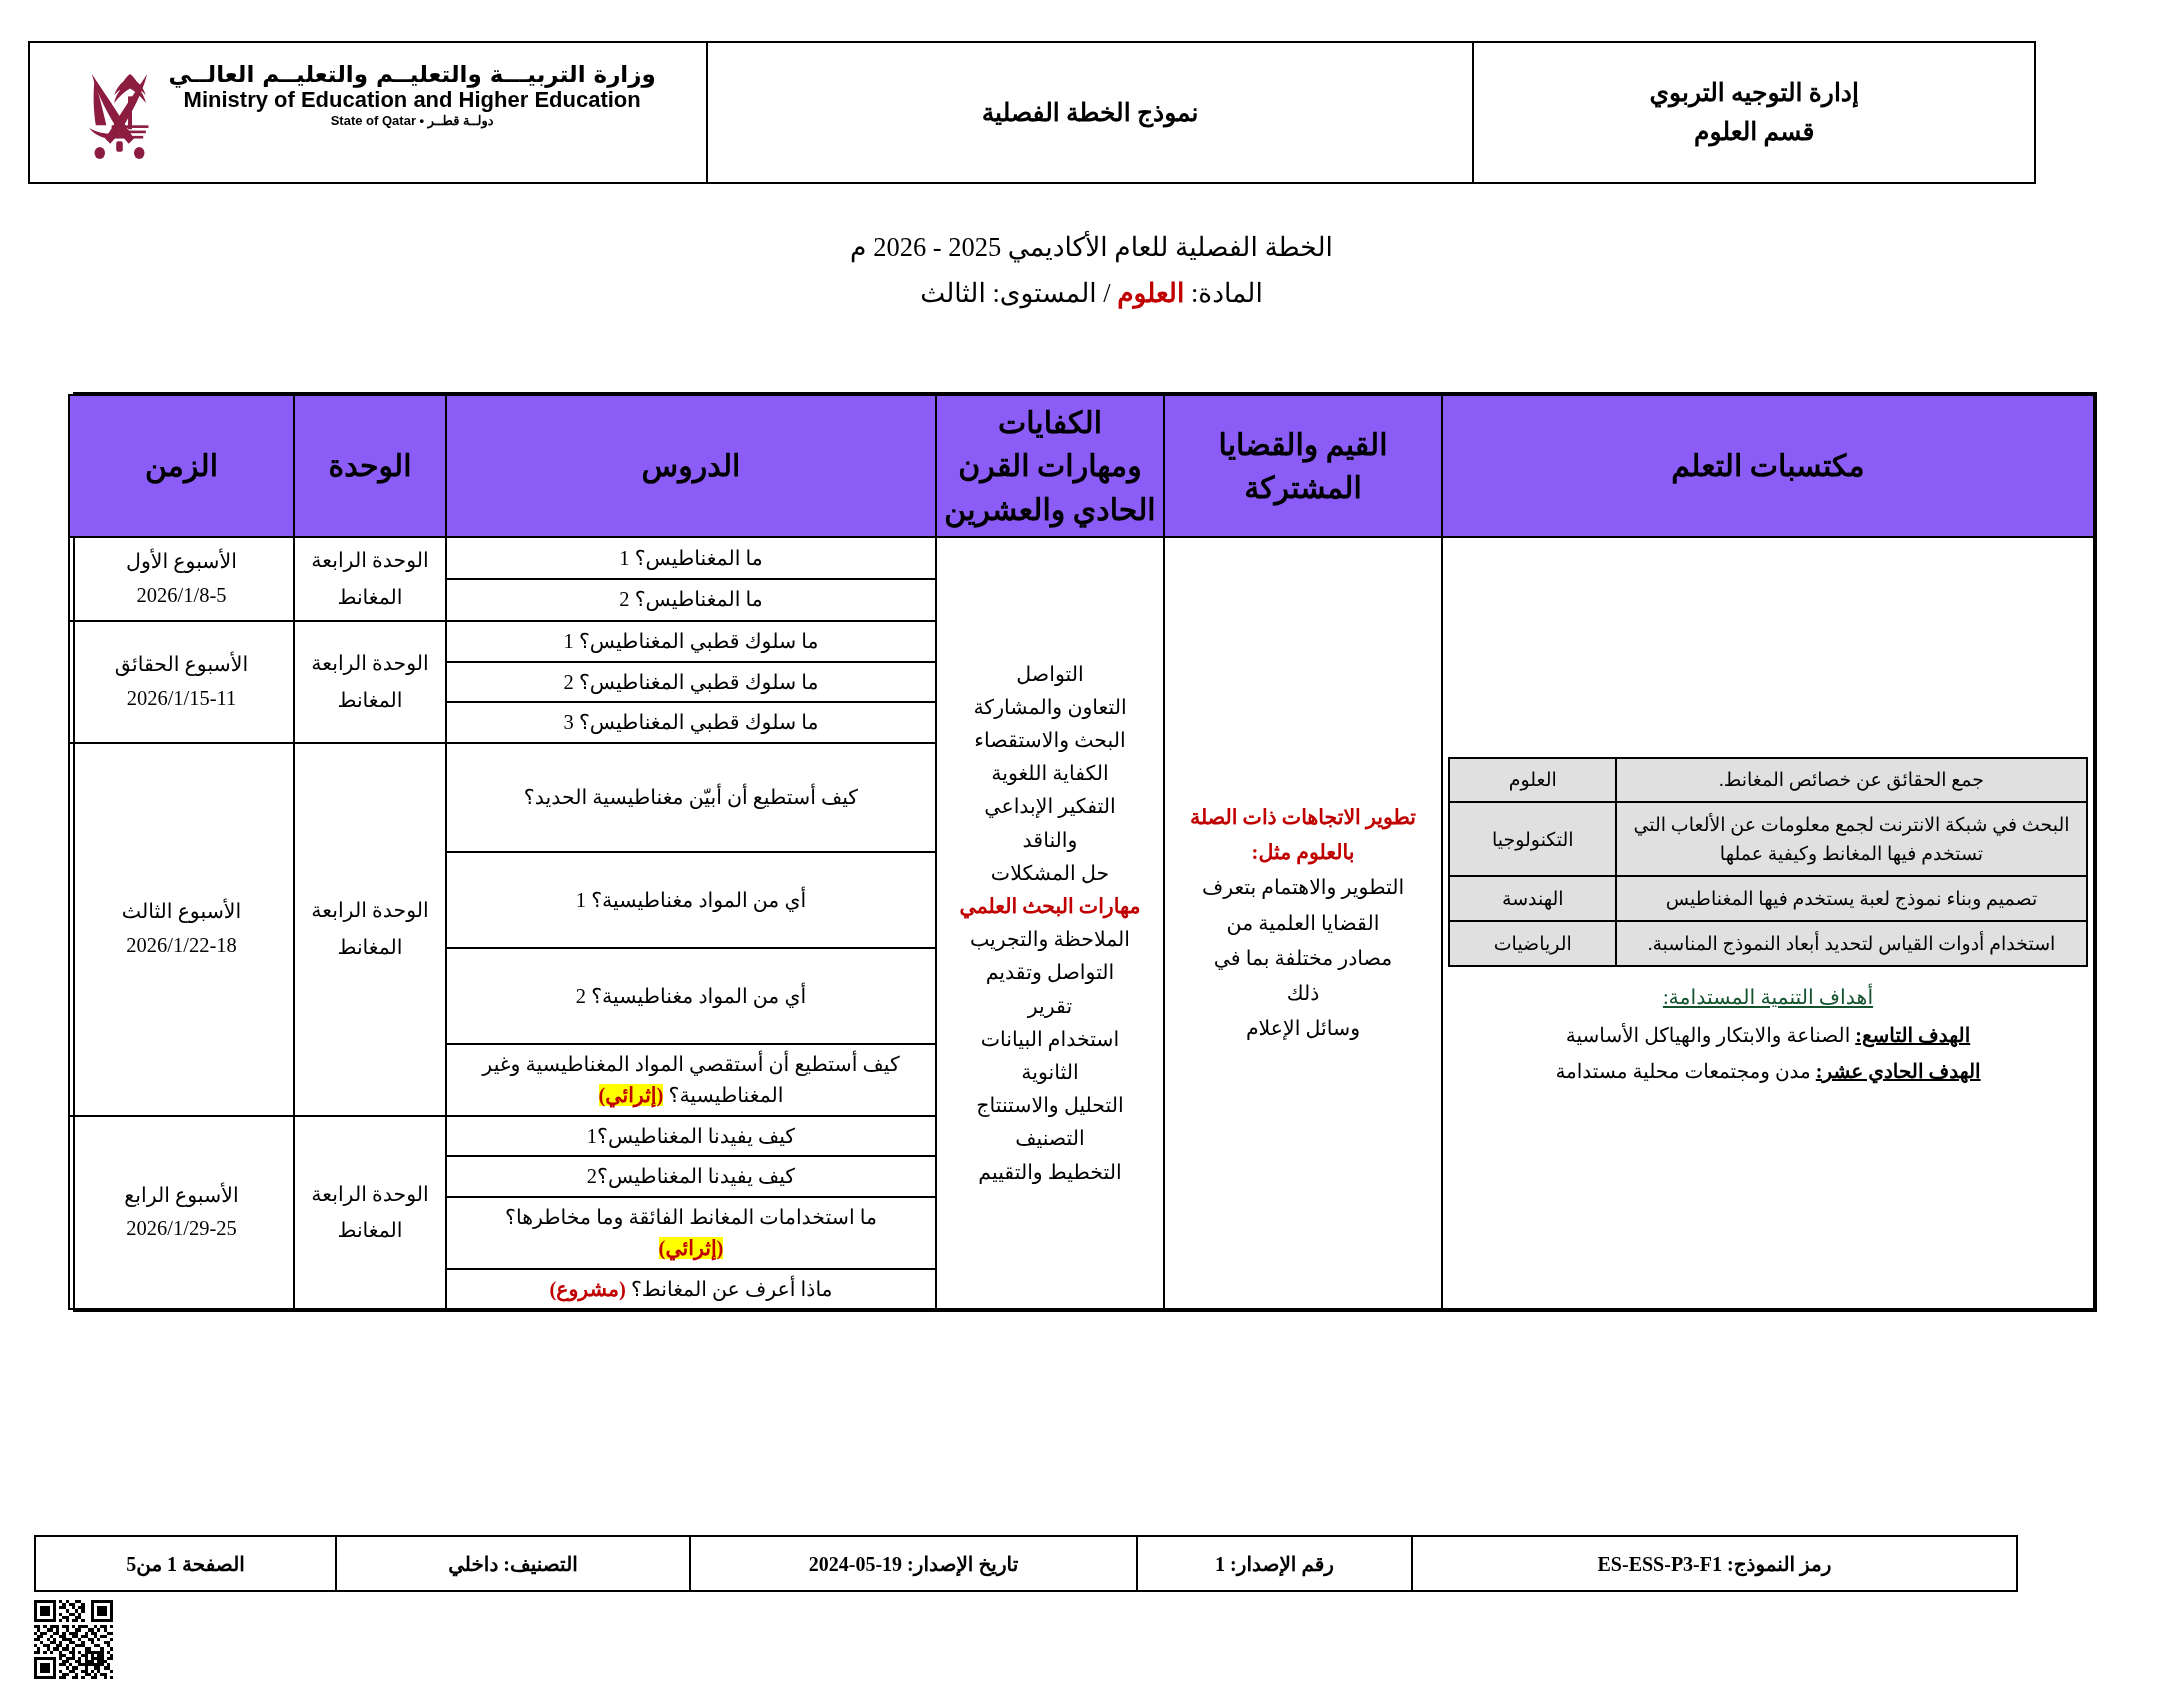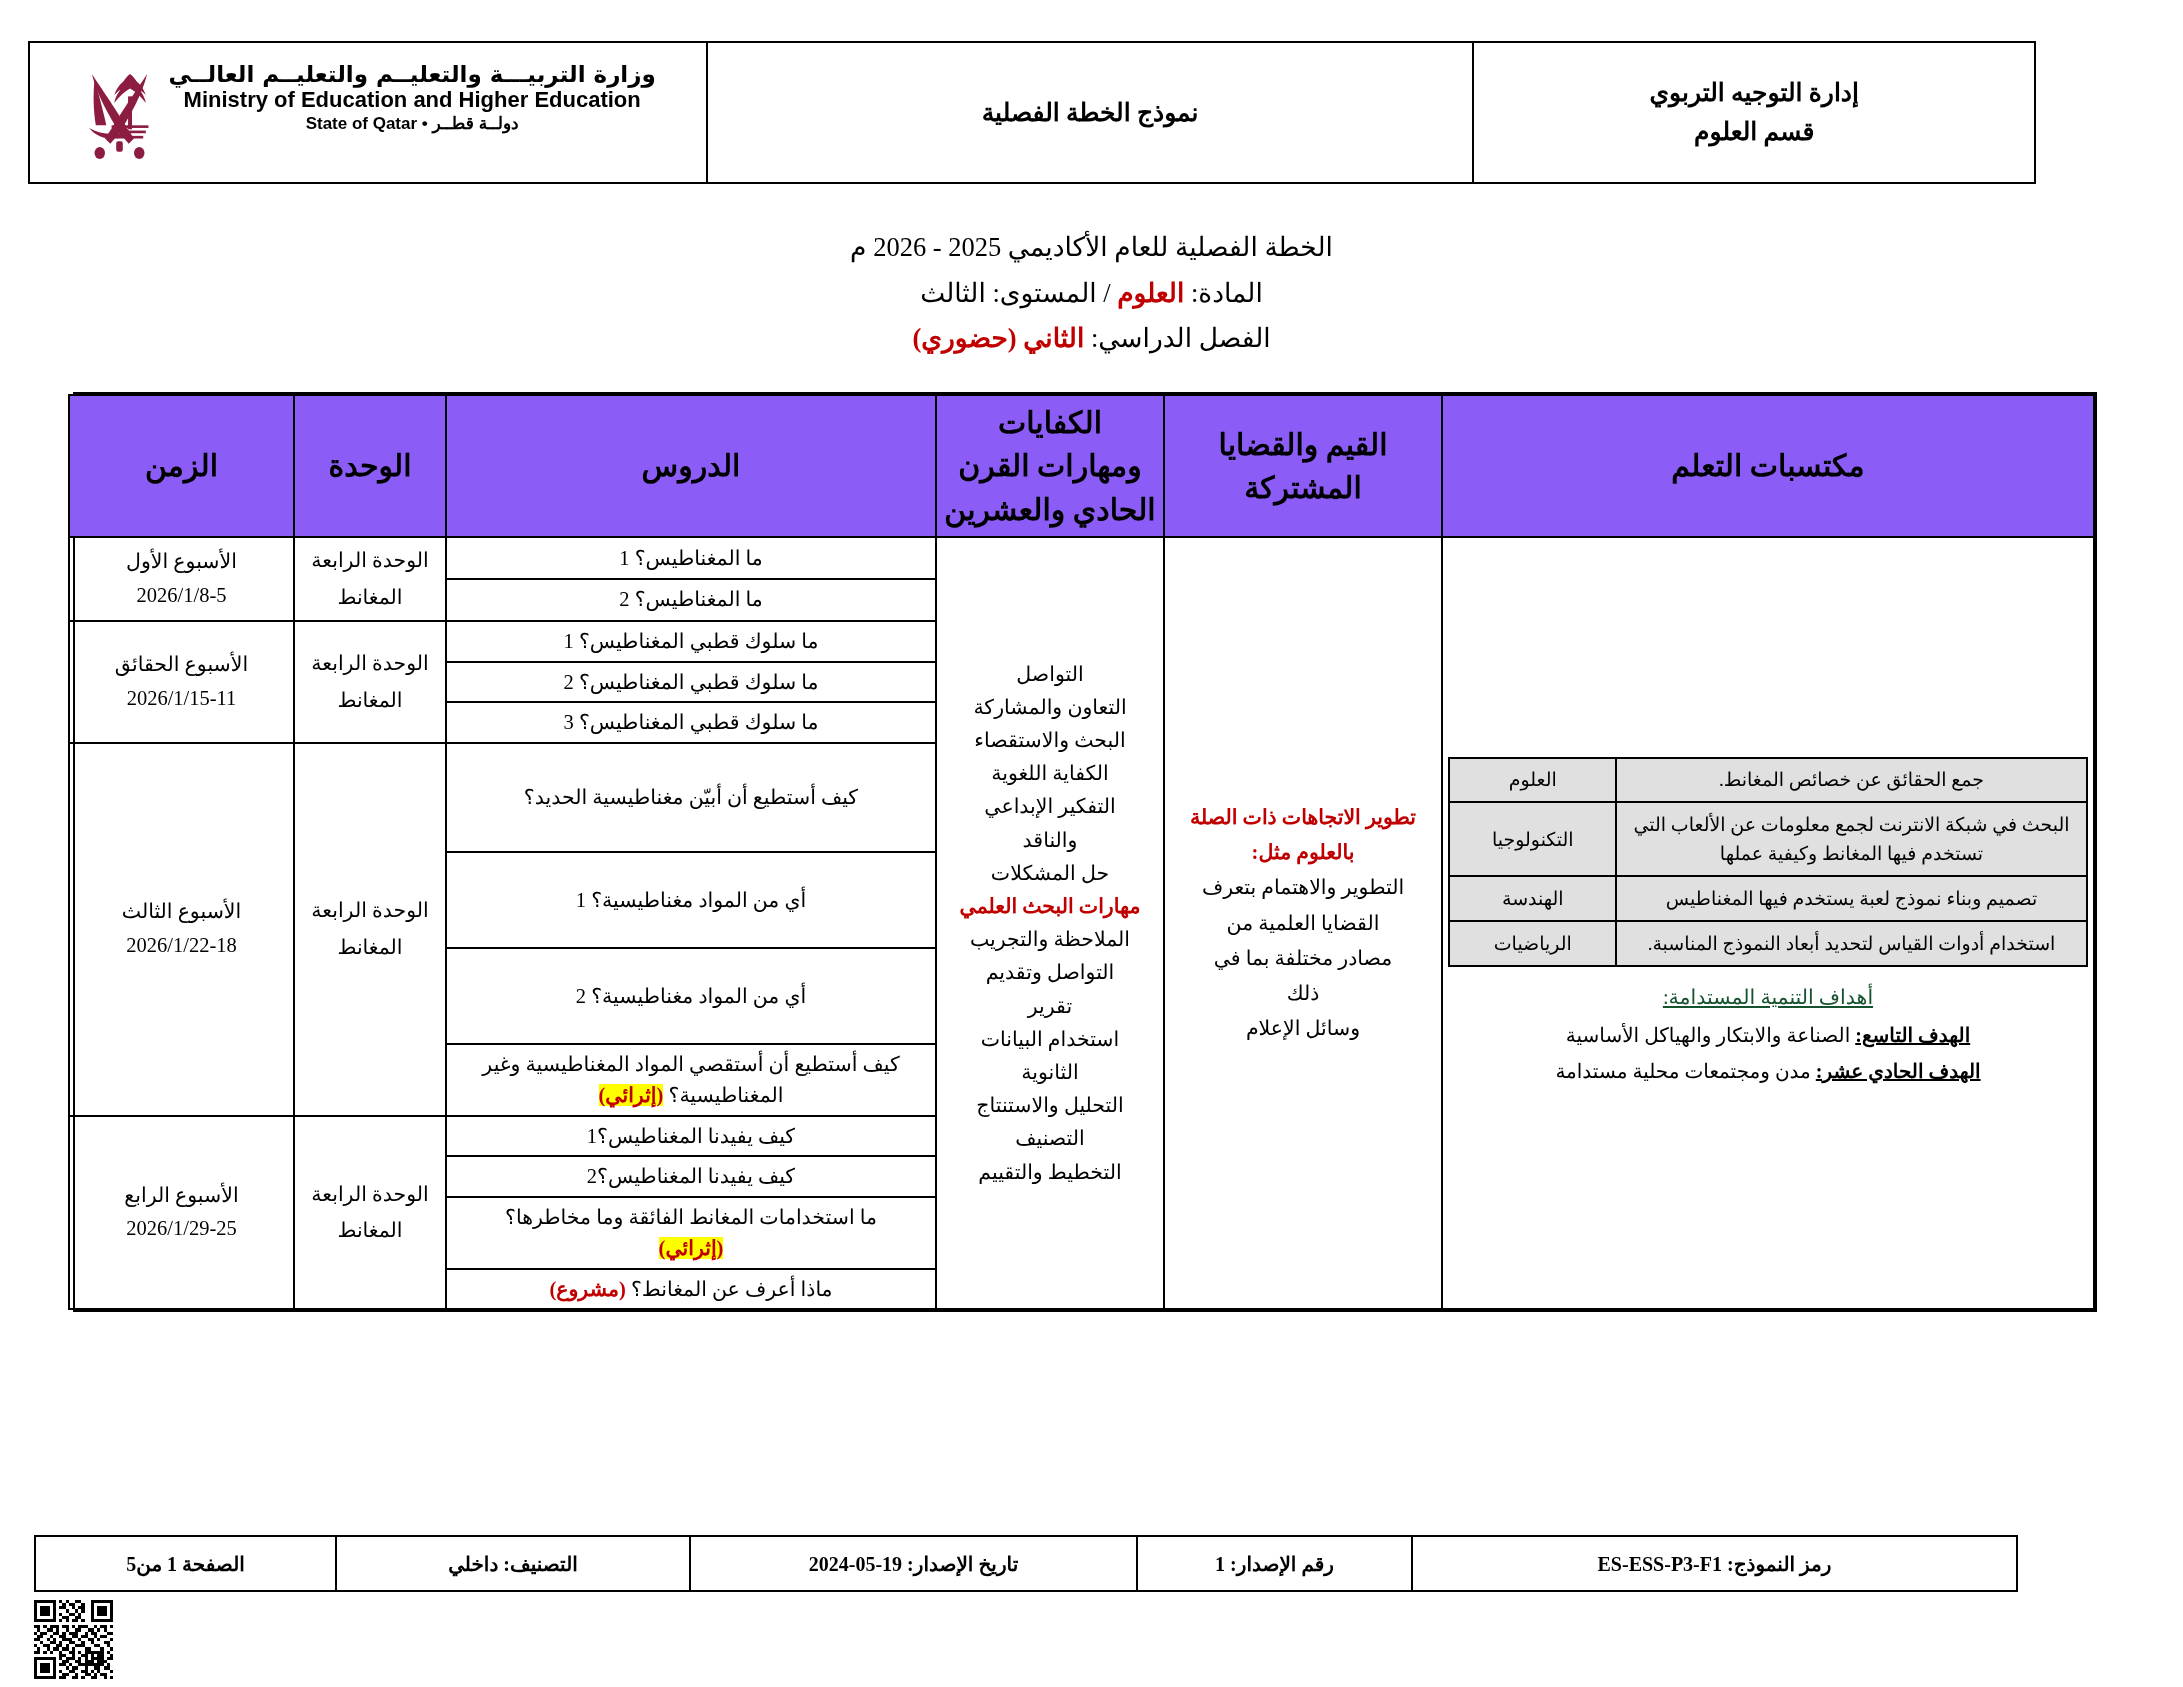--- a/index.html
+++ b/index.html
@@ -73,21 +73,21 @@
     font-family: "DejaVu Sans", sans-serif;
   }
   .logo-en {
     font-size: 22px;
     font-weight: bold;
     white-space: nowrap;
     font-family: "Liberation Sans", sans-serif;
     direction: ltr;
   }
   .logo-state {
-    font-size: 17px;
+    font-size: 13px;
     font-weight: bold;
     white-space: nowrap;
     margin-top: 1.3px;
     font-family: "Liberation Sans", sans-serif;
   }
 
   
   .titles {
     position: absolute;
     top: 225px;
@@ -299,23 +299,20 @@
         </div>
       </td>
     </tr>
   </tbody>
     </table>
 
   <div class="titles">
     <div>الخطة الفصلية للعام الأكاديمي 2025 - 2026 م</div>
     <div>
       <span>المادة: </span><span class="red-b">العلوم</span><span> / المستوى: الثالث</span>
-    </div>
-    <div>
-      <span>الفصل الدراسي: </span><span class="red-b">الثاني (حضوري)</span>
     </div>
   </div>
 
   <div class="main">
   <table class="main-table">
     <colgroup>
       <col class="c-muktasab">
           <col class="c-qiyam">
           <col class="c-kifayat">
       <col class="c-dorous">

